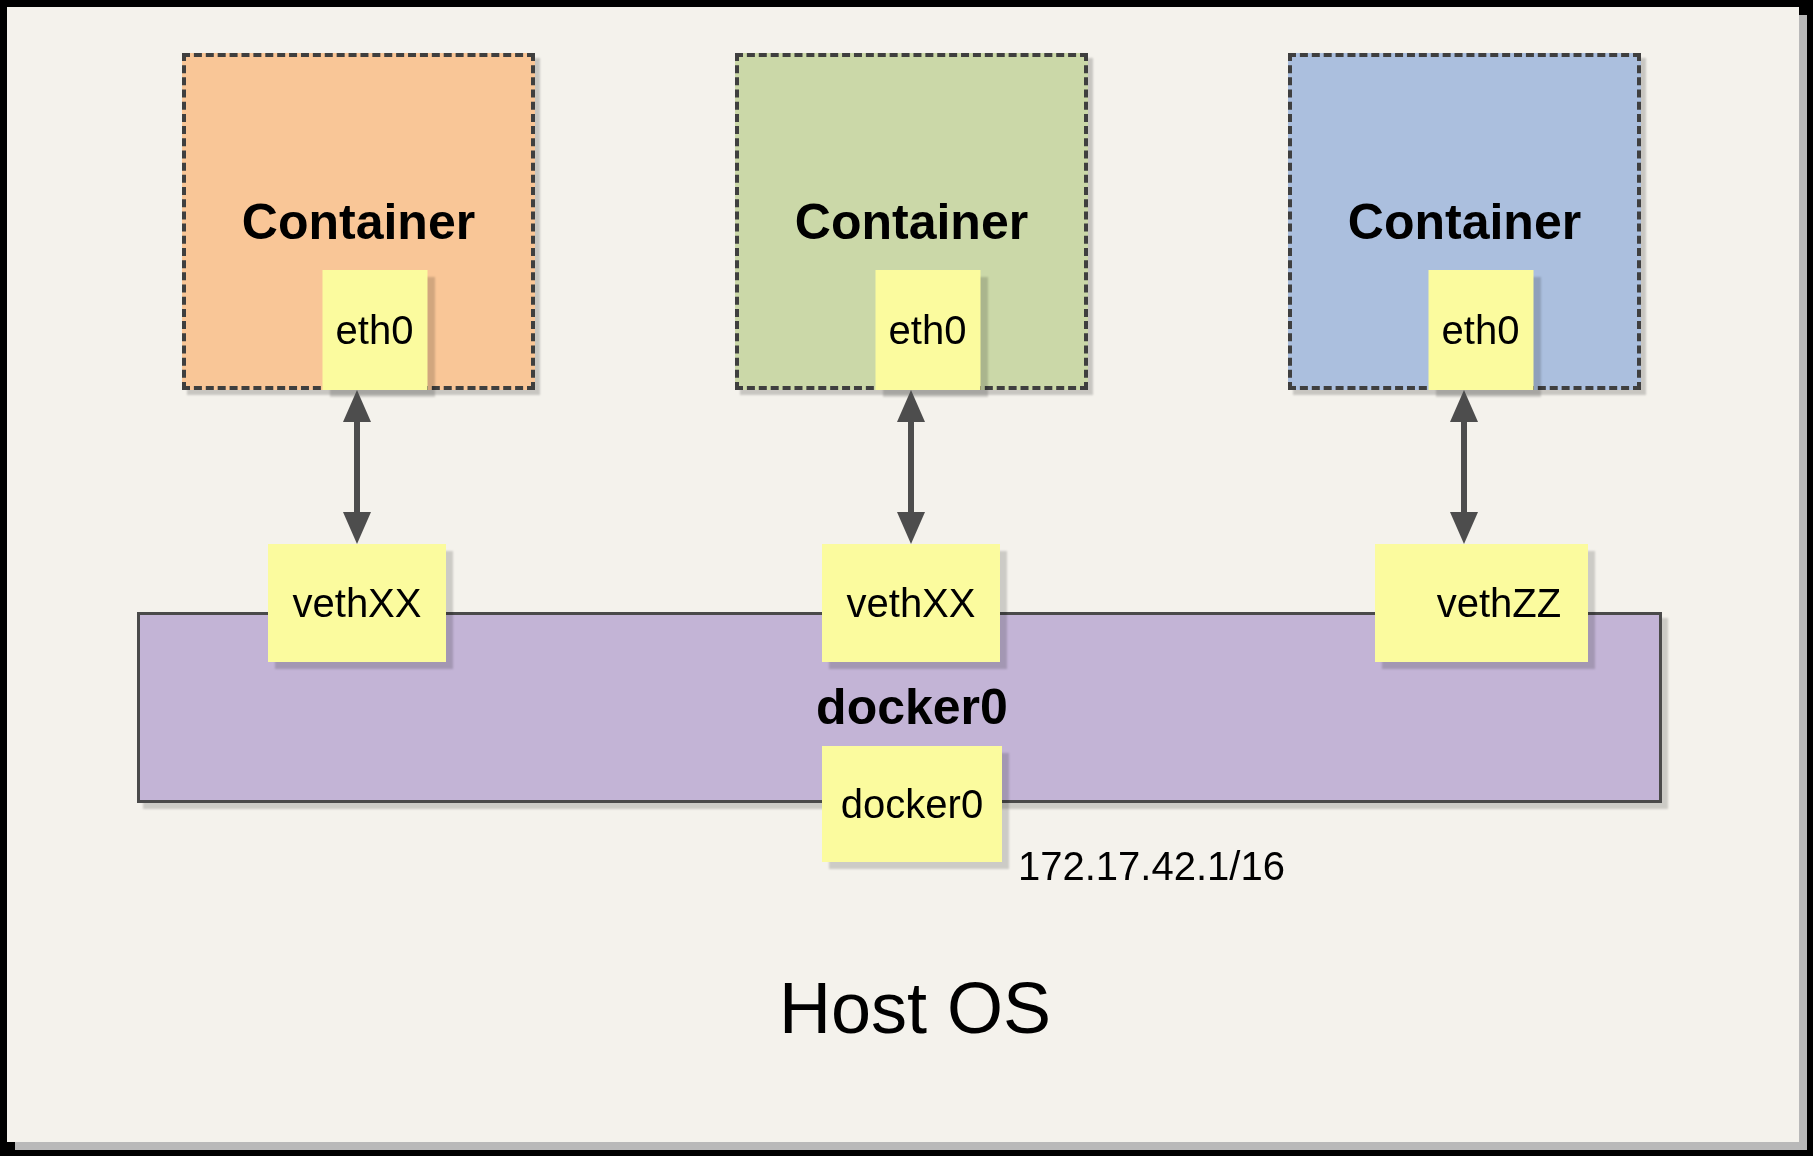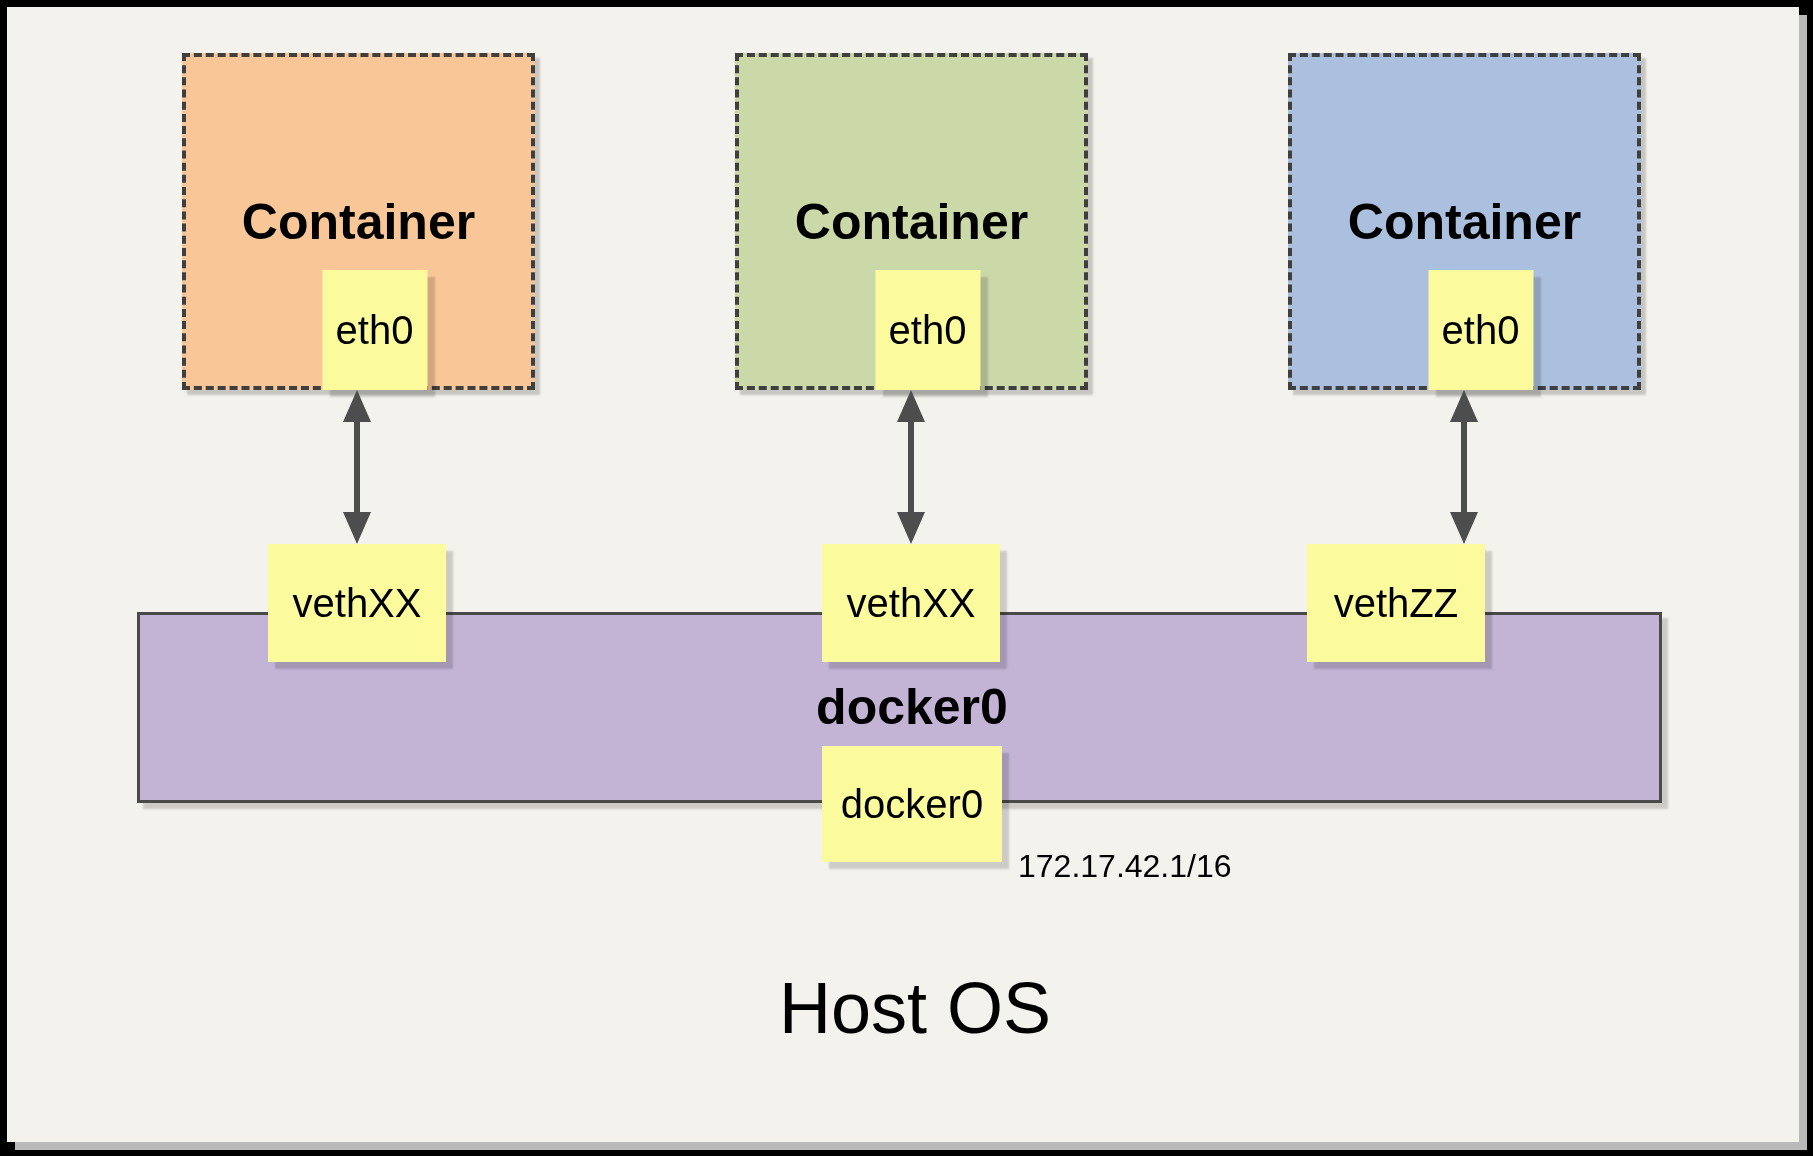--- a/index.html
+++ b/index.html
@@ -73,21 +73,21 @@
 
   .veth-box {
     width: 178px;
     height: 118px;
     top: 537px;
     z-index: 3;
     text-align: center;
   }
   .v1 { left: 261px; }
   .v2 { left: 815px; }
-  .v3 { left: 1300px; }
+  .v3 { left: 1368px; padding-left: 35px; }
 
   .docker0-box {
     width: 180px;
     height: 116px;
     left: 815px;
     top: 739px;
     z-index: 3;
   }
 
   
@@ -113,21 +113,21 @@
     line-height: 60px;
     font-weight: bold;
     z-index: 2;
     white-space: nowrap;
   }
 
   .ip-label {
     position: absolute;
     left: 1011px;
     top: 836px;
-    font-size: 32px;
+    font-size: 40px;
     line-height: 46px;
     white-space: nowrap;
   }
 
   .host-label {
     position: absolute;
     left: 908px;
     top: 953px;
     transform: translateX(-50%);
     font-size: 72px;

